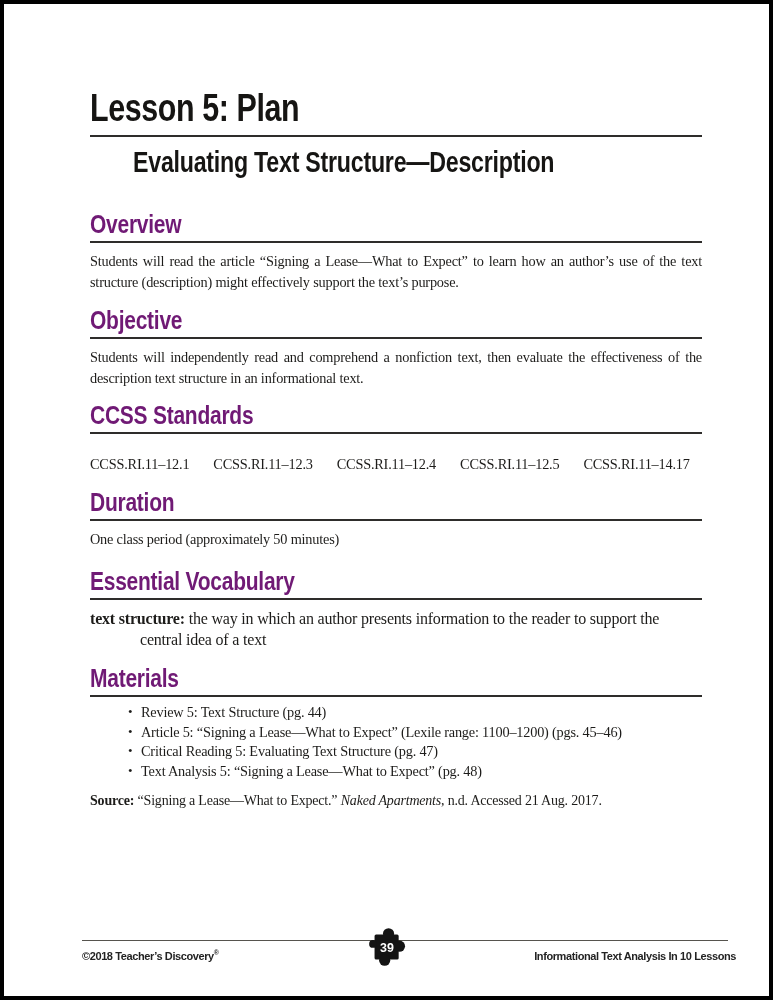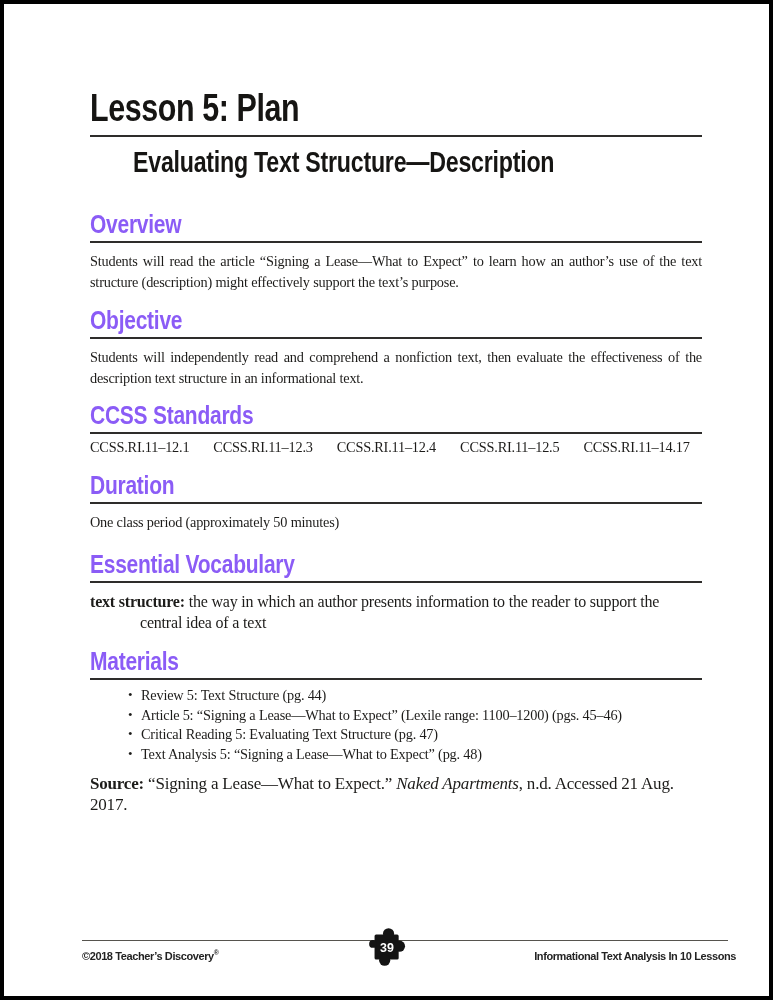--- a/index.html
+++ b/index.html
@@ -40,42 +40,42 @@
     text-align:center;
   }
   h2 .cond { transform:scaleX(0.80); }
 
   h3 {
     font-family:"Liberation Sans", sans-serif;
     font-weight:bold;
     font-size:25px; line-height:27px;
     margin:0;
     letter-spacing:-0.3px;
-    color:#8b5cf6;
+    color:#701a75;
   }
   h3 .cond { transform:scaleX(0.84); }
 
   section.sec-overview   { margin-top:33px; }
   section.sec-objective  { margin-top:14px; }
   section.sec-ccss       { margin-top:13px; }
   section.sec-duration   { margin-top:15px; }
   section.sec-vocabulary { margin-top:18px; }
   section.sec-materials  { margin-top:15px; }
 
   .body {
     font-size:14.3px; line-height:21px;
     letter-spacing:-0.2px;
     text-align:justify;
     margin:8px 0 0 0;
   }
   .standards {
     display:flex; flex-wrap:nowrap; gap:24px;
     font-size:14.3px; line-height:20px;
     letter-spacing:-0.2px;
-    margin-top:3px;
+    margin-top:20px;
   }
   .vocab {
     font-size:16px; line-height:21px;
     letter-spacing:-0.2px;
     margin:8px 0 0 0;
     padding-left:50px; text-indent:-50px;
   }
   .materials-list {
     list-style:none;
     margin:6px 0 0 0;
@@ -86,21 +86,21 @@
     padding-left:14px;
     font-size:14.3px; line-height:19.5px;
     letter-spacing:-0.2px;
   }
   .materials-list li::before {
     content:"\2022";
     position:absolute; left:1px; top:-1px;
     font-size:13px;
   }
   .source {
-    font-size:17px; line-height:21px;
+    font-size:14px; line-height:21px;
     letter-spacing:-0.2px;
     margin:9px 0 0 0;
   }
   .source b { letter-spacing:-0.2px; }
 
   .footer-line {
     position:absolute;
     left:78px; right:41px; bottom:55px;
     border-top:1.5px solid #56544e;
   }

